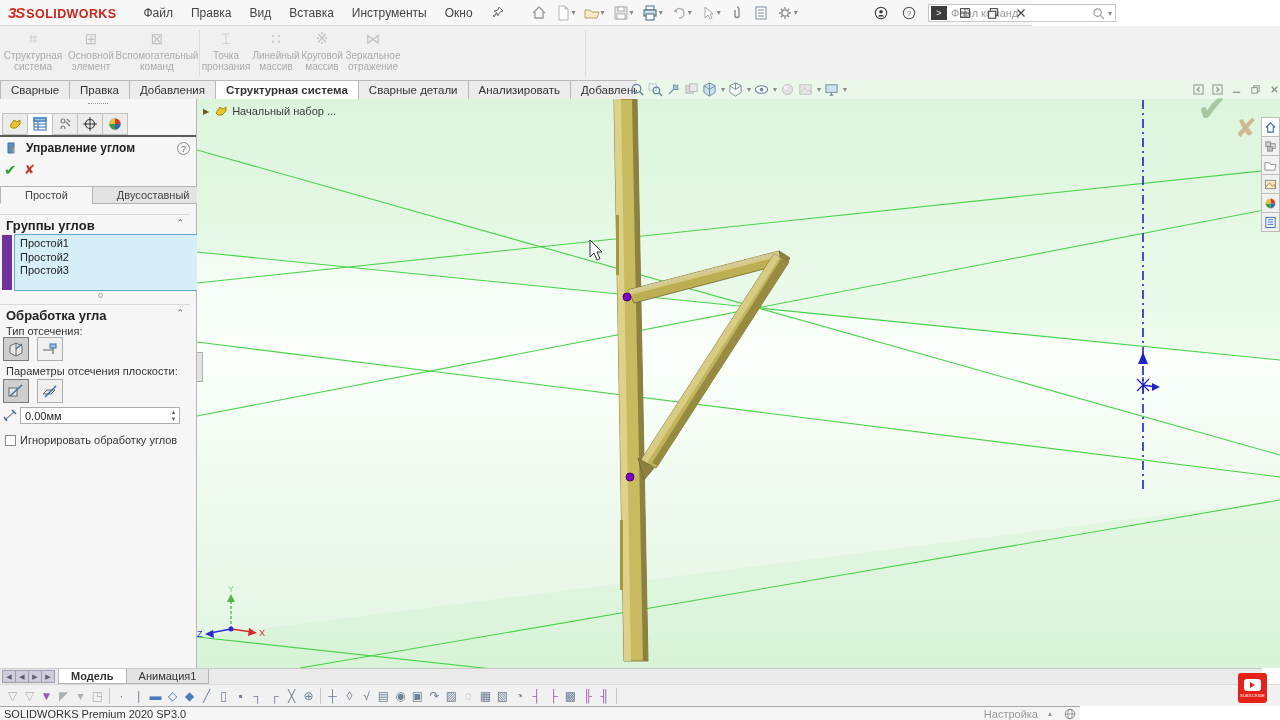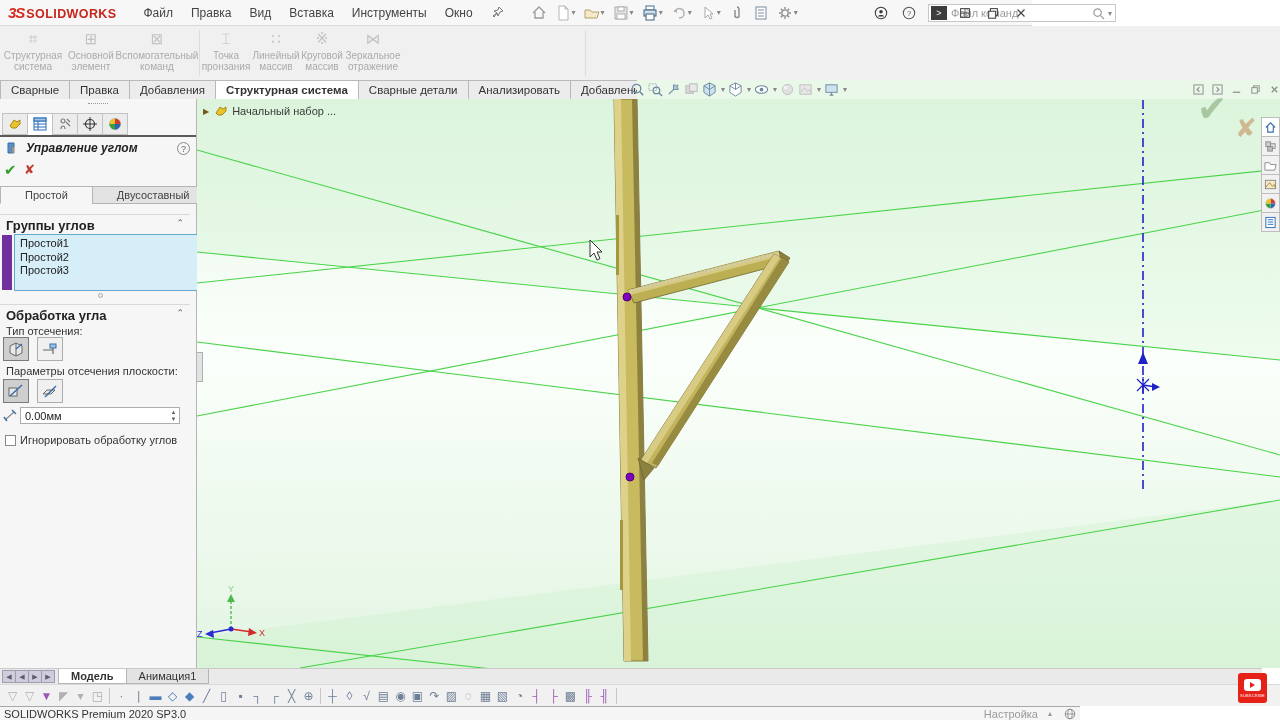--- a/index.html
+++ b/index.html
@@ -39,21 +39,21 @@
   #vp-topstrip { left:637px; top:80px; width:643px; height:19px; background:#e9f8e9; }
 
   
   #leftpanel { left:0; top:99px; width:197px; height:569px; background:#f6f6f6; border-right:1px solid #b5b5b5; }
   .pm-grip { position:absolute; left:88px; top:4px; width:20px; height:3px; border-top:1px dotted #9a9a9a; }
   .pm-tabs { position:absolute; left:2px; top:14px; display:flex; }
   .pm-tab { width:26px; height:22px; background:#ececec; border:1px solid #c2c2c2; margin-right:-1px; display:flex; align-items:center; justify-content:center; }
   .pm-tab.active { background:#fff; border-bottom:1px solid #fff; }
   .pm-tabline { position:absolute; left:0; top:36px; width:196px; height:2px; background:#5a5a5a; }
   .pm-title-row { position:absolute; left:6px; top:42px; width:184px; display:flex; align-items:center; }
-  .pm-title { font-weight:bold; font-size:12px; color:#222; margin-left:6px; flex:1;font-style:italic; }
+  .pm-title { font-weight:bold; font-size:12px; color:#222; margin-left:6px; flex:1; }
   .pm-help { width:13px; height:13px; border:1px solid #8a8a8a; border-radius:50%; color:#666; font-size:9px; text-align:center; line-height:12px; }
   .pm-ok { position:absolute; left:4px; top:62px; color:#2e9e2e; font-size:15px; font-weight:bold; }
   .pm-cancel { position:absolute; left:24px; top:63px; color:#c23a2f; font-size:13px; font-weight:bold; }
   .mode-tabs { position:absolute; left:0; top:87px; display:flex; }
   .mode-tab { padding:2px 24px; font-size:11px; border:1px solid #b5b5b5; background:#e3e3e3; color:#444; margin-right:-1px; }
   .mode-tab.active { background:#f6f6f6; border-bottom:1px solid #f6f6f6; }
   .grp-hdr { position:absolute; left:0; width:190px; display:flex; padding:3px 6px; border-top:1px solid #d8d8d8; }
   .grp-hdr .t { font-weight:bold; font-size:13px; color:#222; flex:1; }
   .grp-hdr .chev { color:#555; font-size:9px; }
   #violet-bar { left:2px; top:136px; width:10px; height:55px; background:#7030a0; }

